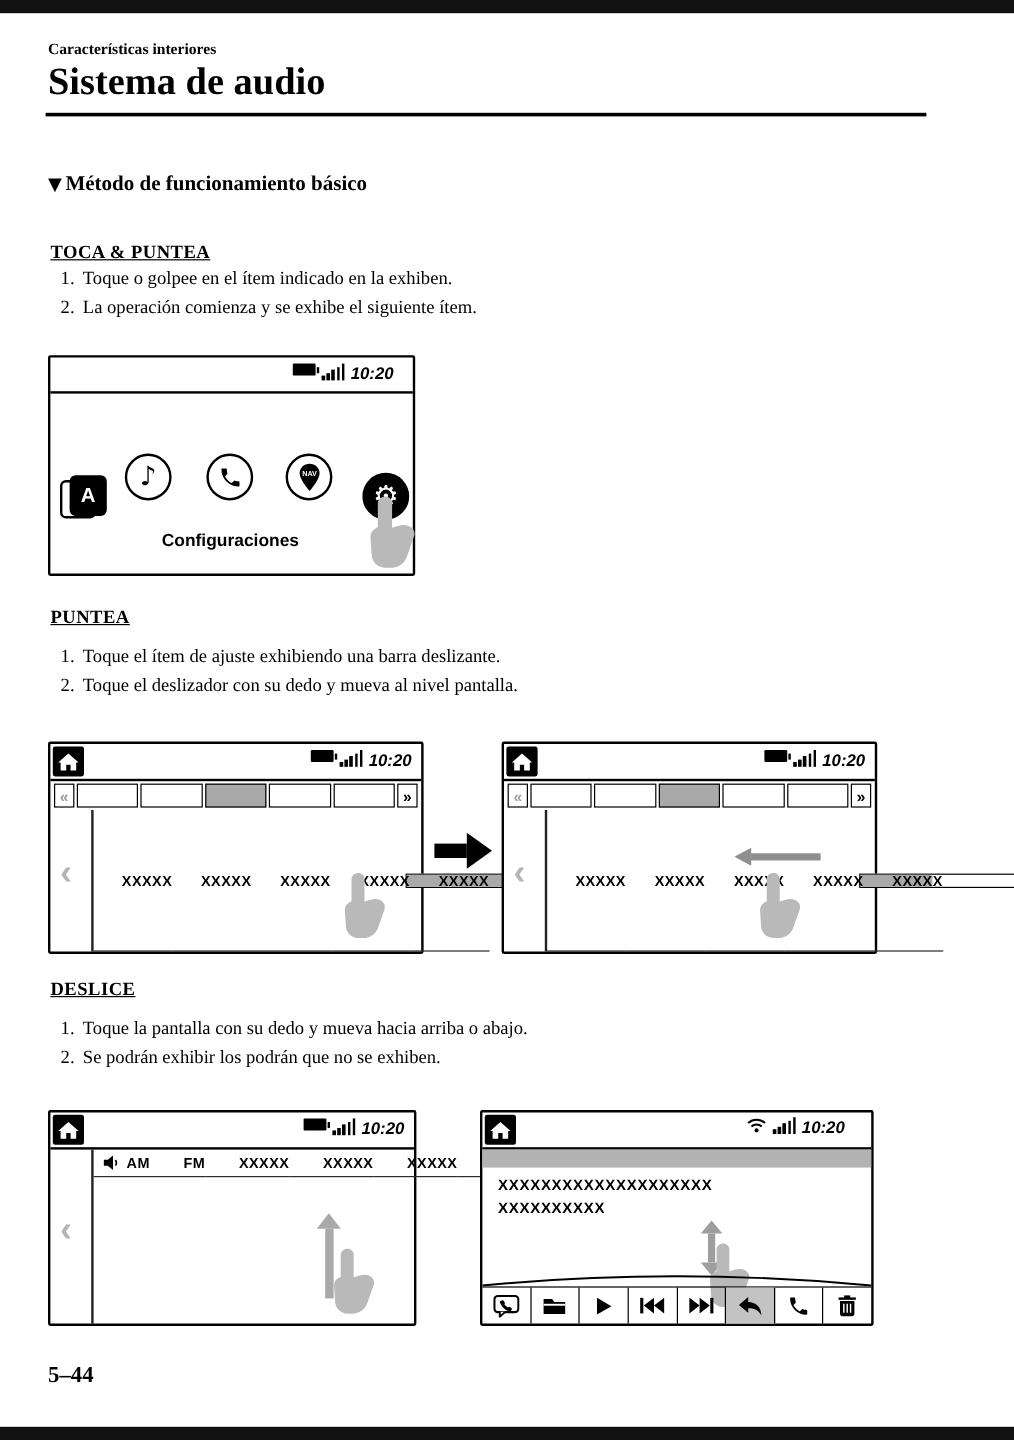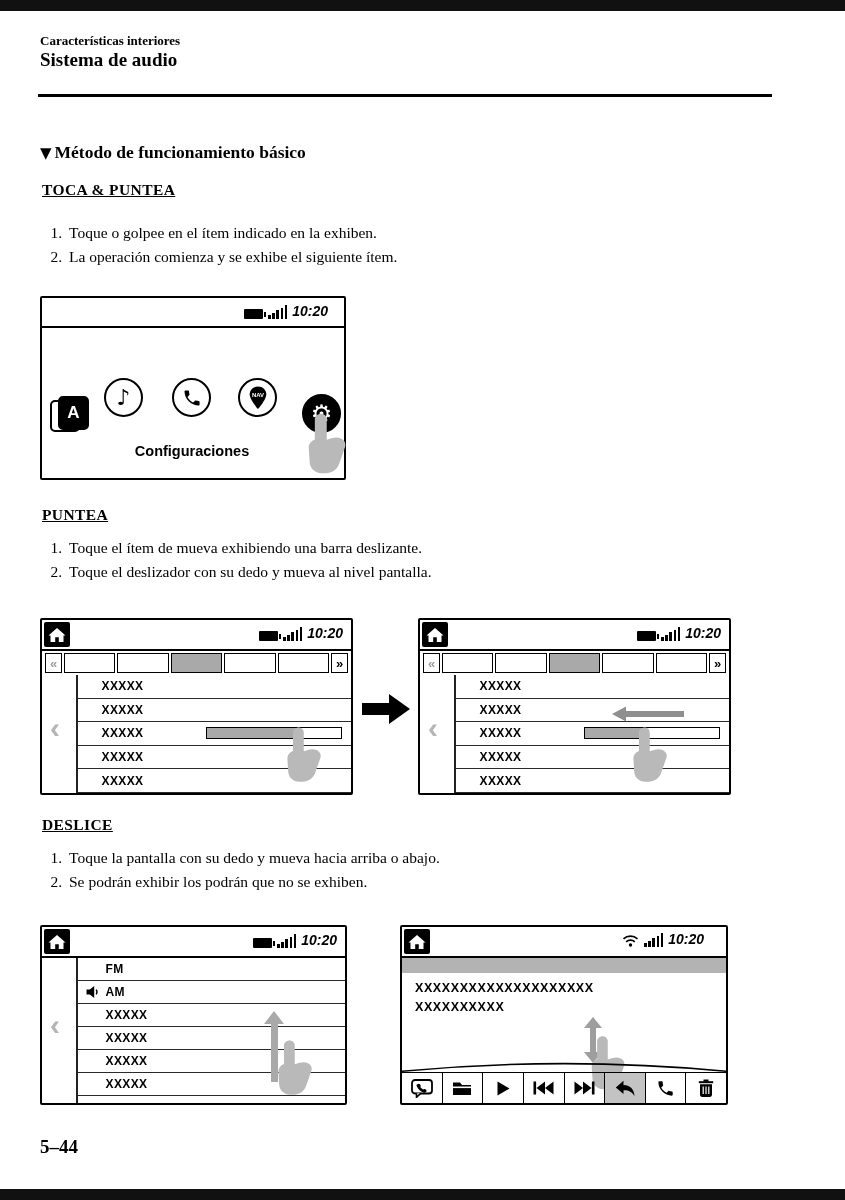--- a/index.html
+++ b/index.html
@@ -1,33 +1,33 @@
 <!DOCTYPE html>
 <html><head>
 <meta charset="utf-8">
 <style>
   *{box-sizing:border-box;margin:0;padding:0}
   body{width:845px;height:1200px;position:relative;background:#fff;color:#000;
        font-family:"Liberation Serif",serif;overflow:hidden}
   .blackbar{position:absolute;left:0;width:845px;height:11px;background:#111}
   .kicker{position:absolute;left:40px;top:33px;font-size:13px;font-weight:700}
-  .doc-title{position:absolute;left:40px;top:49px;font-size:19px;font-weight:700}
+  .doc-title{position:absolute;left:40px;top:49px;font-size:32px;font-weight:700}
   .rule{position:absolute;left:38px;top:94px;width:734px;height:3px;background:#000}
   .sec-head{position:absolute;left:40px;top:142px;font-size:17.5px;font-weight:700}
   .sec-head .tri{font-family:"DejaVu Sans",sans-serif;font-size:15px;margin-right:3px}
   .sub-head{position:absolute;left:42px;font-size:15.5px;font-weight:700;
             text-decoration:underline;letter-spacing:.4px}
   .steps{position:absolute;left:40px;width:640px;font-size:15.5px}
   .steps ol{margin:0;padding-left:26px}
   .steps li{margin:0 0 3px;padding-left:3px;line-height:1.38}
   .page-num{position:absolute;left:40px;top:1136px;font-size:19px;font-weight:700}
 
   .screen{position:absolute;background:#fff;border:2.5px solid #000;border-radius:2px}
   .hdiv{position:absolute;left:0;right:0;height:2px;background:#000}
-  .status{position:absolute;display:flex;align-items:flex-end;gap:5px}
+  .status{position:absolute;display:flex;align-items:flex-start;gap:5px}
   .battery{width:19px;height:10px;background:#000;border-radius:1px;position:relative}
   .battery:after{content:"";position:absolute;right:-3px;top:2.5px;width:2.5px;height:5px;background:#000}
   .signal{display:flex;align-items:flex-end;gap:1.5px}
   .signal i{width:2.6px;background:#000;display:block}
   .signal i:nth-child(1){height:4px}.signal i:nth-child(2){height:6.5px}
   .signal i:nth-child(3){height:9px}.signal i:nth-child(4){height:11.5px}
   .signal i:nth-child(5){height:14px}
   .clock{font:italic 700 14px "Liberation Sans",sans-serif}
 
   .icon-circle{position:absolute;width:39px;height:39px;border:2.5px solid #000;
@@ -49,21 +49,21 @@
   .tabstrip{position:absolute;left:3px;right:3px;top:33px;height:20px;display:flex;gap:2px}
   .tb{border:1.5px solid #000;background:#fff;display:flex;align-items:center;justify-content:center}
   .tb.tab{flex:1}
   .tb.active{background:#a9a9a9}
   .tb.nav{width:17px;font:700 13px "Liberation Sans",sans-serif}
   .tb.nav.prev{color:#9b9b9b}
   .content{position:absolute;left:0;right:0;bottom:0}
   .vline{position:absolute;left:34px;top:0;bottom:0;width:1.5px;background:#222}
   .back-chevron{position:absolute;left:8px;top:calc(50% - 23px);
         font:700 30px "Liberation Sans",sans-serif;color:#b5b5b5}
-  .rows{position:absolute;left:35.5px;right:0;top:0;bottom:0;display:flex;flex-direction:column}
+  .rows{position:absolute;left:35.5px;right:0;top:0;bottom:0;display:flex;}
   .row{flex:1;border-bottom:1.2px solid #2a2a2a;display:flex;align-items:center;
         padding-left:24px;position:relative}
   .rows.fixed .row{flex:none;height:23px;padding-left:28px}
   .lbl{font:700 12px "Liberation Sans",sans-serif;letter-spacing:.4px}
   .slider{position:absolute;left:128px;top:50%;transform:translateY(-50%);
         width:136px;height:12px;border:1.5px solid #000;background:#fff}
   .slider .fill{height:100%;background:#a9a9a9}
   .speaker{position:absolute;left:8px;top:50%;transform:translateY(-50%);line-height:0}
 
   .hand{position:absolute;line-height:0}
@@ -98,21 +98,21 @@
 <div class="blackbar" style="top:0"></div>
 
 <div class="kicker">Características interiores</div>
 <div class="doc-title">Sistema de audio</div>
 <div class="rule"></div>
 
 <div class="sec-head">
   <span class="tri">▼</span><span>Método de funcionamiento básico</span>
 </div>
 
-<div class="sub-head" style="top:181px">TOCA &amp; PUNTEA</div>
+<div class="sub-head" style="top:202px">TOCA &amp; PUNTEA</div>
 <div class="steps" style="top:222px">
   <ol>
     <li>Toque o golpee en el ítem indicado en la exhiben.</li>
     <li>La operación comienza y se exhibe el siguiente ítem.</li>
   </ol>
 </div>
 
 <div class="screen" style="left:40px;top:296px;width:306px;height:184px">
   <div class="status" style="top:5px;right:16px">
     <span class="battery"></span>
@@ -155,21 +155,21 @@
   <div class="hand" style="left:263px;top:114px">
     <svg width="44" height="68" viewBox="0 0 34 52">
       <path d="M12.5 1C14.9 1 16.8 2.9 16.8 5.3L16.8 21.2 21 19.9C27.4 18 32.6 22 30.9 26.9L26.4 39.7C24.8 44.3 20.9 47 15.8 47L12.8 47C7.8 47 3.9 43.5 3.6 38.6L2.9 27.7C2.7 24.5 4.4 22.2 7.6 20.9L7.6 5.3C7.6 2.9 9.9 1 12.5 1Z" fill="#b9b9b9"></path>
     </svg>
   </div>
 </div>
 
 <div class="sub-head" style="top:506px">PUNTEA</div>
 <div class="steps" style="top:537px">
   <ol>
-    <li>Toque el ítem de mueva exhibiendo una barra deslizante.</li>
+    <li>Toque el ítem de ajuste exhibiendo una barra deslizante.</li>
     <li>Toque el deslizador con su dedo y mueva al nivel pantalla.</li>
   </ol>
 </div>
 
 <div class="screen" style="left:40px;top:618px;width:313px;height:177px">
   <div class="home-btn">
     <svg width="18" height="16" viewBox="0 0 18 16">
       <polygon points="9,1 17.5,8.5 15.5,8.5 15.5,15 10.8,15 10.8,10.2 7.2,10.2 7.2,15 2.5,15 2.5,8.5 0.5,8.5" fill="#fff"></polygon>
     </svg>
   </div>
@@ -324,32 +324,32 @@
         <i></i>
         <i></i>
       </span>
     <span class="clock">10:20</span>
   </div>
   <div class="hdiv" style="top:29px"></div>
   <div class="content" style="top:31px">
     <span class="back-chevron">‹</span>
     <div class="vline"></div>
     <div class="rows fixed">
-      <div class="row">
-          <span class="lbl">FM</span>
-        </div>
       <div class="row">
         <span class="speaker">
           <svg width="15" height="13" viewBox="0 0 15 13">
             <polygon points="0.5,4 3.8,4 8.2,0.5 8.2,12.5 3.8,9 0.5,9" fill="#000"></polygon>
             <path d="M10.2 4.2a4 4 0 0 1 0 4.6" fill="none" stroke="#000" stroke-width="1.4"></path>
           </svg>
         </span>
         <span class="lbl">AM</span>
       </div>
+      <div class="row">
+          <span class="lbl">FM</span>
+        </div>
       <div class="row">
           <span class="lbl">XXXXX</span>
         </div>
       <div class="row">
           <span class="lbl">XXXXX</span>
         </div>
       <div class="row">
           <span class="lbl">XXXXX</span>
         </div>
       <div class="row">

